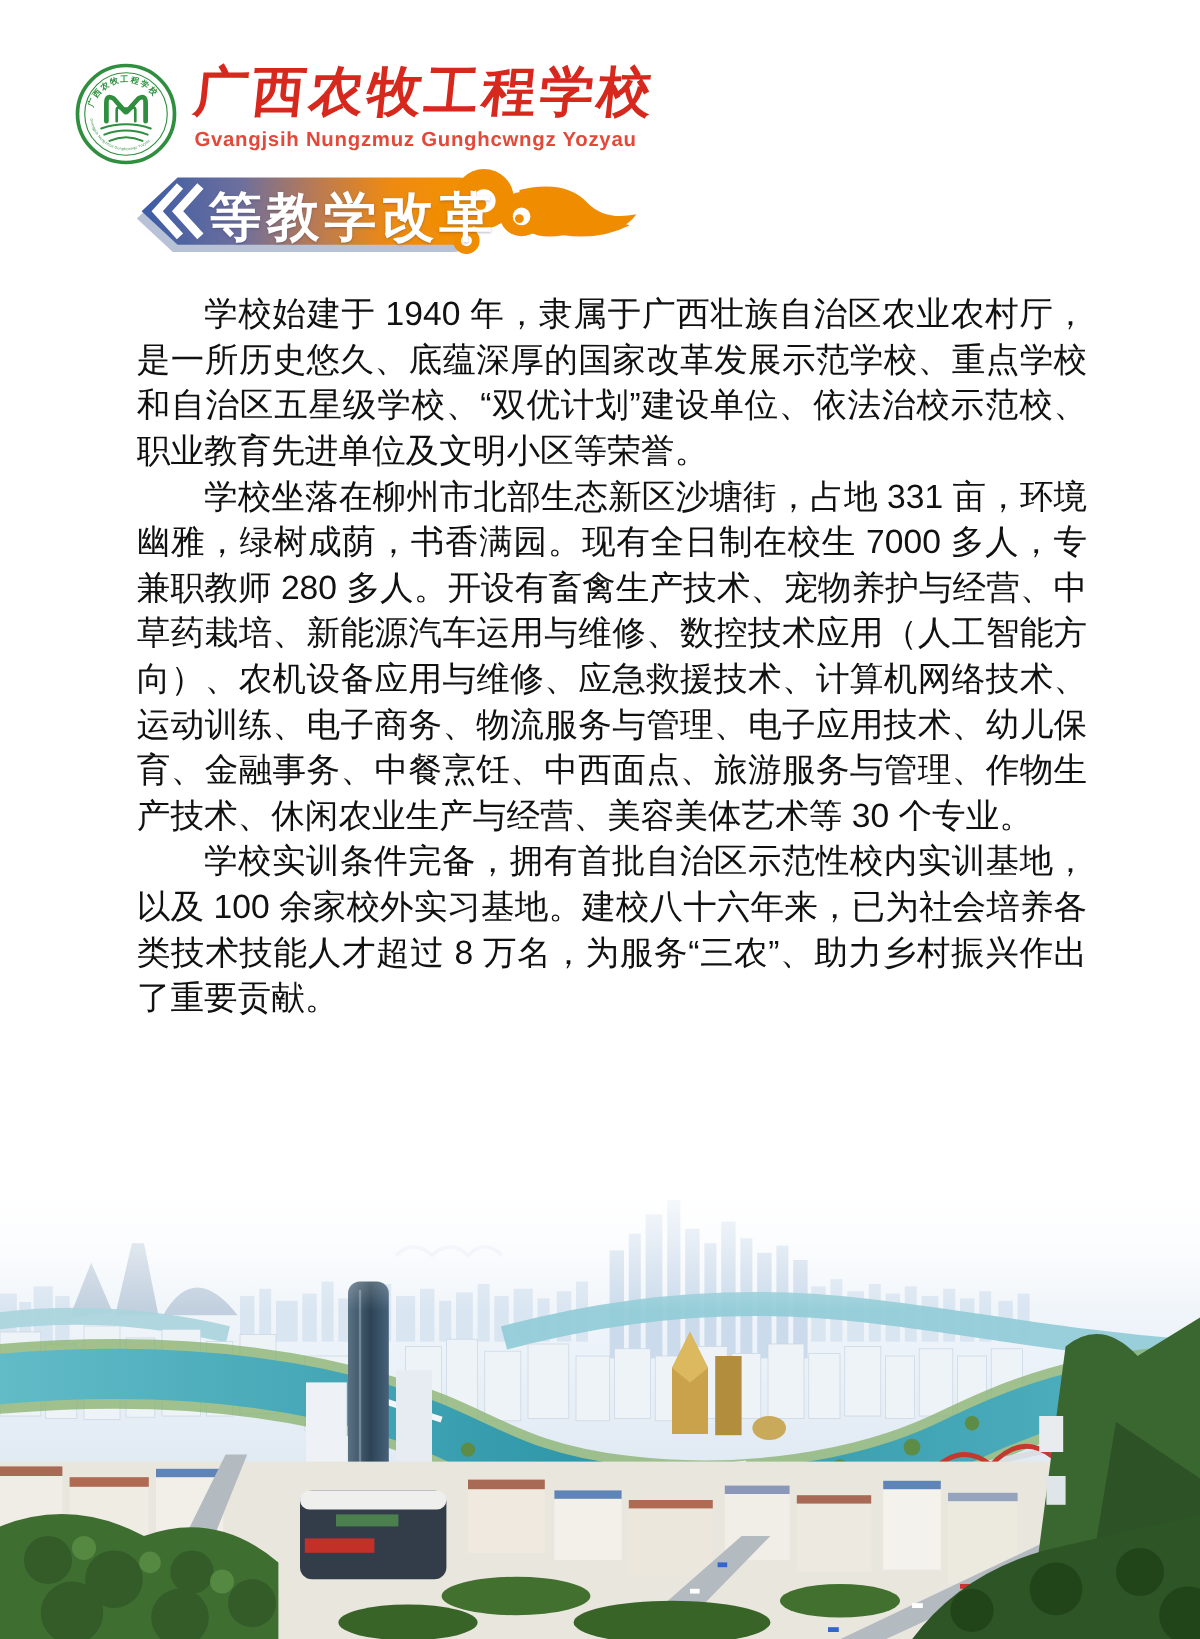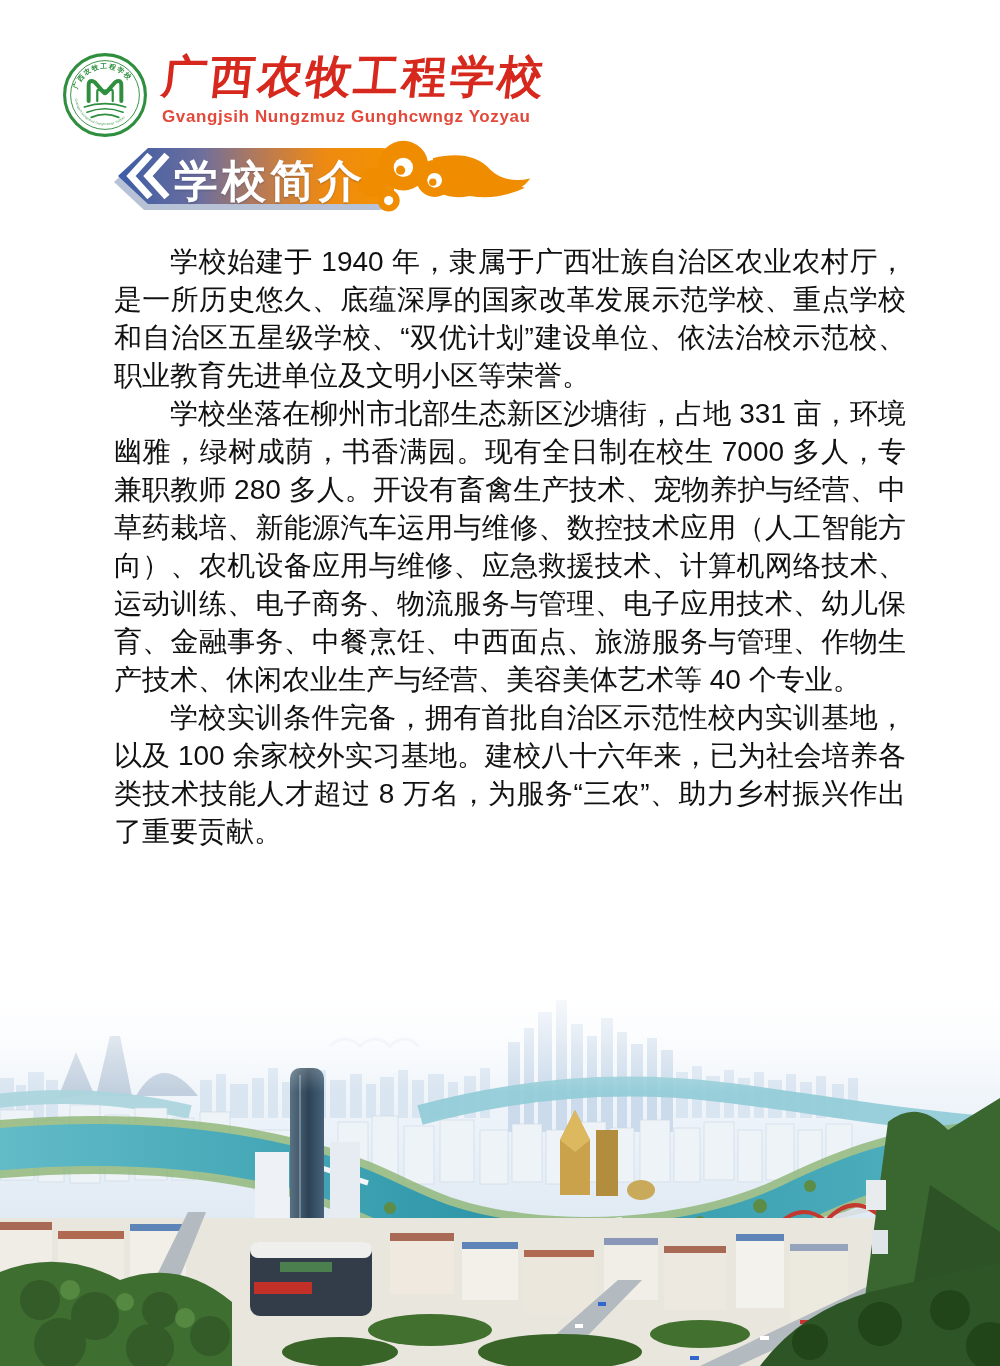--- a/index.html
+++ b/index.html
@@ -103,26 +103,26 @@
         <path d="M90,22 Q132,12 152,34 Q168,50 196,44 Q182,64 150,57 Q118,66 94,60 Z"></path>
         <path d="M100,50 Q152,42 190,54 Q162,68 130,63 Q110,67 97,59 Z"></path>
         <circle cx="42" cy="68" r="12"></circle>
         <circle cx="58" cy="32" r="10.5" fill="#ffffff"></circle>
         <circle cx="55" cy="35" r="5" style="fill:var(--cloud-orange,#f08c00)"></circle>
         <circle cx="92" cy="46" r="8" fill="#ffffff"></circle>
         <circle cx="90" cy="48" r="4" style="fill:var(--cloud-orange,#f08c00)"></circle>
         <circle cx="42" cy="68" r="5" fill="#ffffff"></circle>
       </g>
     </svg>
-    <span class="banner-title">学校简介</span>
+    <span class="banner-title">等教学改革</span>
   </div>
 
   <div class="intro">
     <p>学校始建于 1940 年，隶属于广西壮族自治区农业农村厅，是一所历史悠久、底蕴深厚的国家改革发展示范学校、重点学校和自治区五星级学校、“双优计划”建设单位、依法治校示范校、职业教育先进单位及文明小区等荣誉。</p>
-    <p>学校坐落在柳州市北部生态新区沙塘街，占地 331 亩，环境幽雅，绿树成荫，书香满园。现有全日制在校生 7000 多人，专兼职教师 280 多人。开设有畜禽生产技术、宠物养护与经营、中草药栽培、新能源汽车运用与维修、数控技术应用（人工智能方向）、农机设备应用与维修、应急救援技术、计算机网络技术、运动训练、电子商务、物流服务与管理、电子应用技术、幼儿保育、金融事务、中餐烹饪、中西面点、旅游服务与管理、作物生产技术、休闲农业生产与经营、美容美体艺术等 40 个专业。</p>
+    <p>学校坐落在柳州市北部生态新区沙塘街，占地 331 亩，环境幽雅，绿树成荫，书香满园。现有全日制在校生 7000 多人，专兼职教师 280 多人。开设有畜禽生产技术、宠物养护与经营、中草药栽培、新能源汽车运用与维修、数控技术应用（人工智能方向）、农机设备应用与维修、应急救援技术、计算机网络技术、运动训练、电子商务、物流服务与管理、电子应用技术、幼儿保育、金融事务、中餐烹饪、中西面点、旅游服务与管理、作物生产技术、休闲农业生产与经营、美容美体艺术等 30 个专业。</p>
     <p>学校实训条件完备，拥有首批自治区示范性校内实训基地，以及 100 余家校外实习基地。建校八十六年来，已为社会培养各类技术技能人才超过 8 万名，为服务“三农”、助力乡村振兴作出了重要贡献。</p>
   </div>
 
   <div class="photo">
     <svg width="1000" height="386" viewBox="0 0 1000 386" preserveAspectRatio="none">
       <defs>
         <linearGradient id="sky" x1="0" y1="0" x2="0" y2="1">
           <stop offset="0" stop-color="#ffffff"></stop>
           <stop offset="0.35" stop-color="#edf3f9"></stop>
           <stop offset="0.7" stop-color="#dde8f2"></stop>

